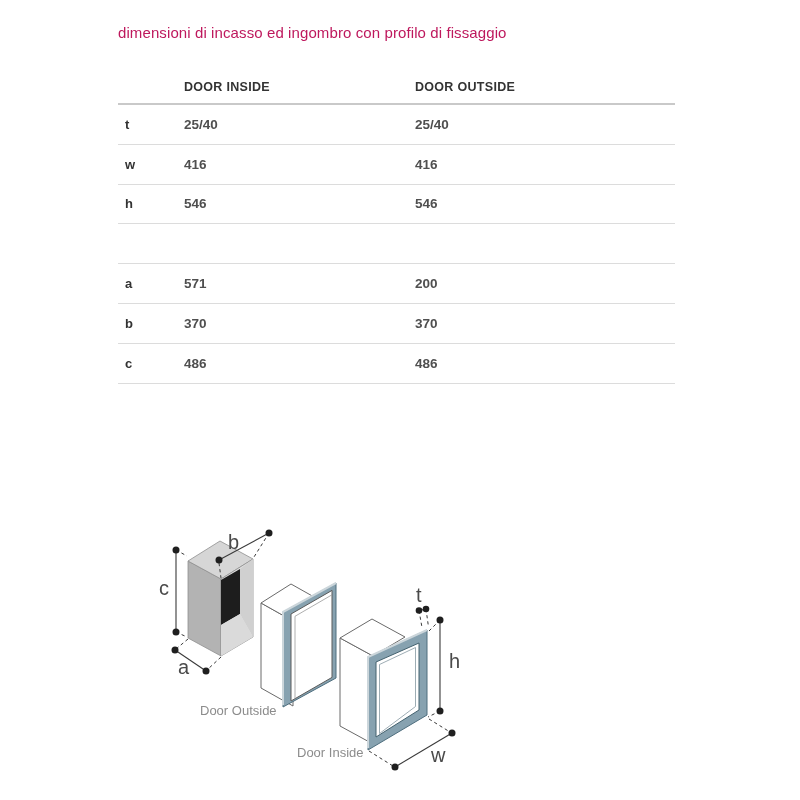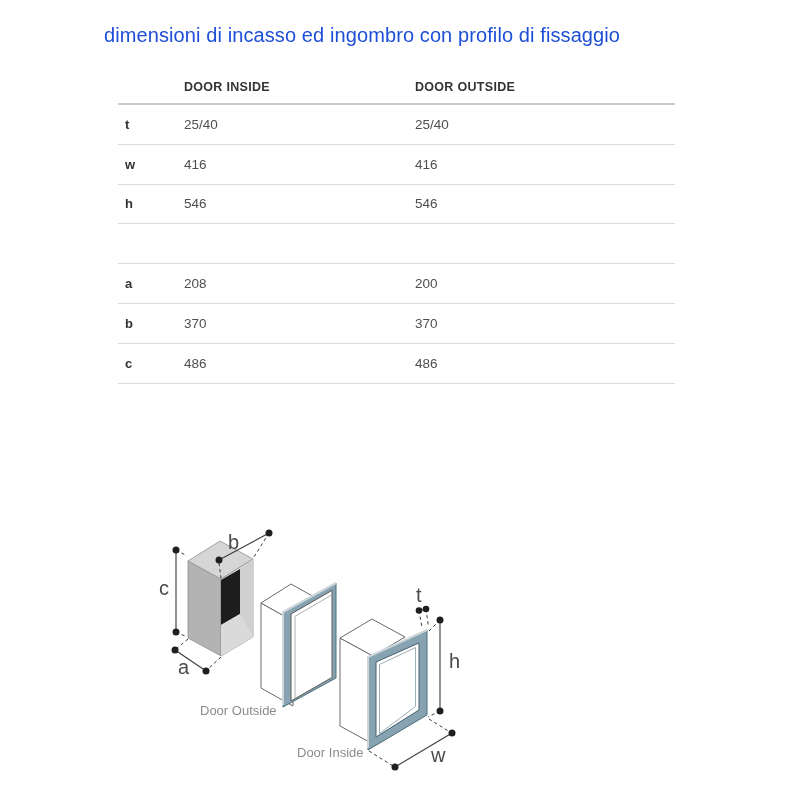--- a/index.html
+++ b/index.html
@@ -2,30 +2,30 @@
 <html><head>
 <meta charset="utf-8">
 <style>
   html,body{margin:0;padding:0;}
   body{
     width:800px;height:800px;background:#ffffff;position:relative;
     font-family:"Liberation Sans", sans-serif;
     -webkit-font-smoothing:antialiased;
   }
   .page-title{
-    position:absolute;left:104px;top:24px;
-    font-size:20px;color:#1d4ed8;letter-spacing:.1px;
+    position:absolute;left:118px;top:24px;
+    font-size:15px;color:#be185d;letter-spacing:.1px;
   }
   .spec-table{position:absolute;left:118px;top:70px;width:557px;}
   .trow{display:grid;grid-template-columns:66px 231px 1fr;align-items:center;}
   .thead{height:33px;border-bottom:2px solid #c9c9c9;}
   .thead .hcell{font-weight:bold;font-size:12.5px;color:#333;letter-spacing:.3px;}
   .brow{height:38.8px;border-bottom:1px solid #dcdcdc;}
   .lcell{font-weight:bold;font-size:13px;color:#333;padding-left:7px;}
-  .vcell{font-size:13.5px;color:#4f4f4f;}
+  .vcell{font-size:13.5px;color:#4f4f4f;font-weight:bold;}
   .diagram{position:absolute;left:150px;top:505px;width:340px;height:300px;}
   .shape-stroke{stroke:#8f8f8f;stroke-width:.8;stroke-linejoin:round;}
   .body-stroke{stroke:#6a6a6a;stroke-width:1;stroke-linejoin:round;fill:#ffffff;}
   .frame-stroke{stroke:#4e6e7e;stroke-width:1;stroke-linejoin:round;}
   .door-stroke{stroke:#5a5a5a;stroke-width:1;stroke-linejoin:round;fill:#ffffff;}
   .door-edge{stroke:#999999;stroke-width:.8;fill:none;}
   .door-inner{stroke:#93a4ac;stroke-width:.9;fill:none;}
   .hl{stroke-width:2;fill:none;stroke-linejoin:round;}
   .dim-line{stroke:#3a3a3a;stroke-width:1.1;}
   .dim-dash{stroke:#3a3a3a;stroke-width:1;stroke-dasharray:3.2 3;fill:none;}
@@ -59,21 +59,21 @@
     <div class="vcell">546</div>
     <div class="vcell">546</div>
   </div>
   <div class="trow brow">
     <div class="lcell"></div>
     <div class="vcell"></div>
     <div class="vcell"></div>
   </div>
   <div class="trow brow">
     <div class="lcell">a</div>
-    <div class="vcell">208</div>
+    <div class="vcell">571</div>
     <div class="vcell">200</div>
   </div>
   <div class="trow brow">
     <div class="lcell">b</div>
     <div class="vcell">370</div>
     <div class="vcell">370</div>
   </div>
   <div class="trow brow">
     <div class="lcell">c</div>
     <div class="vcell">486</div>

